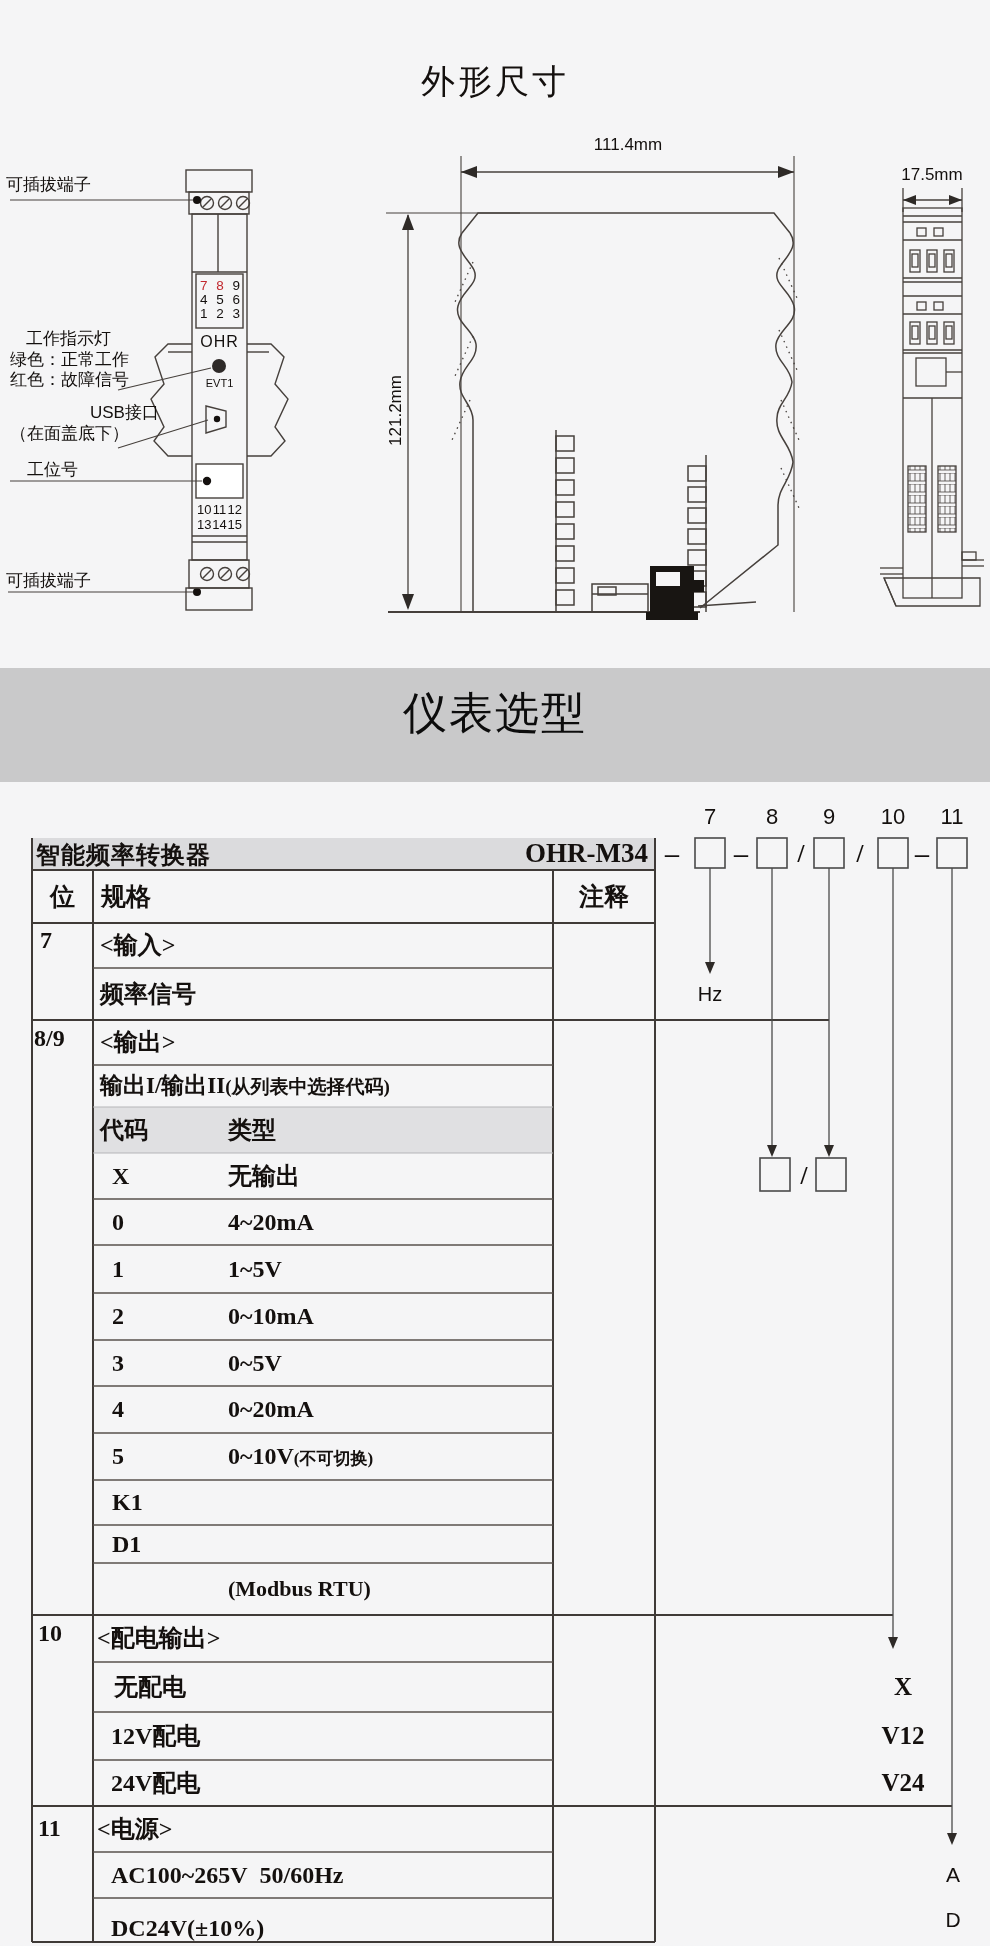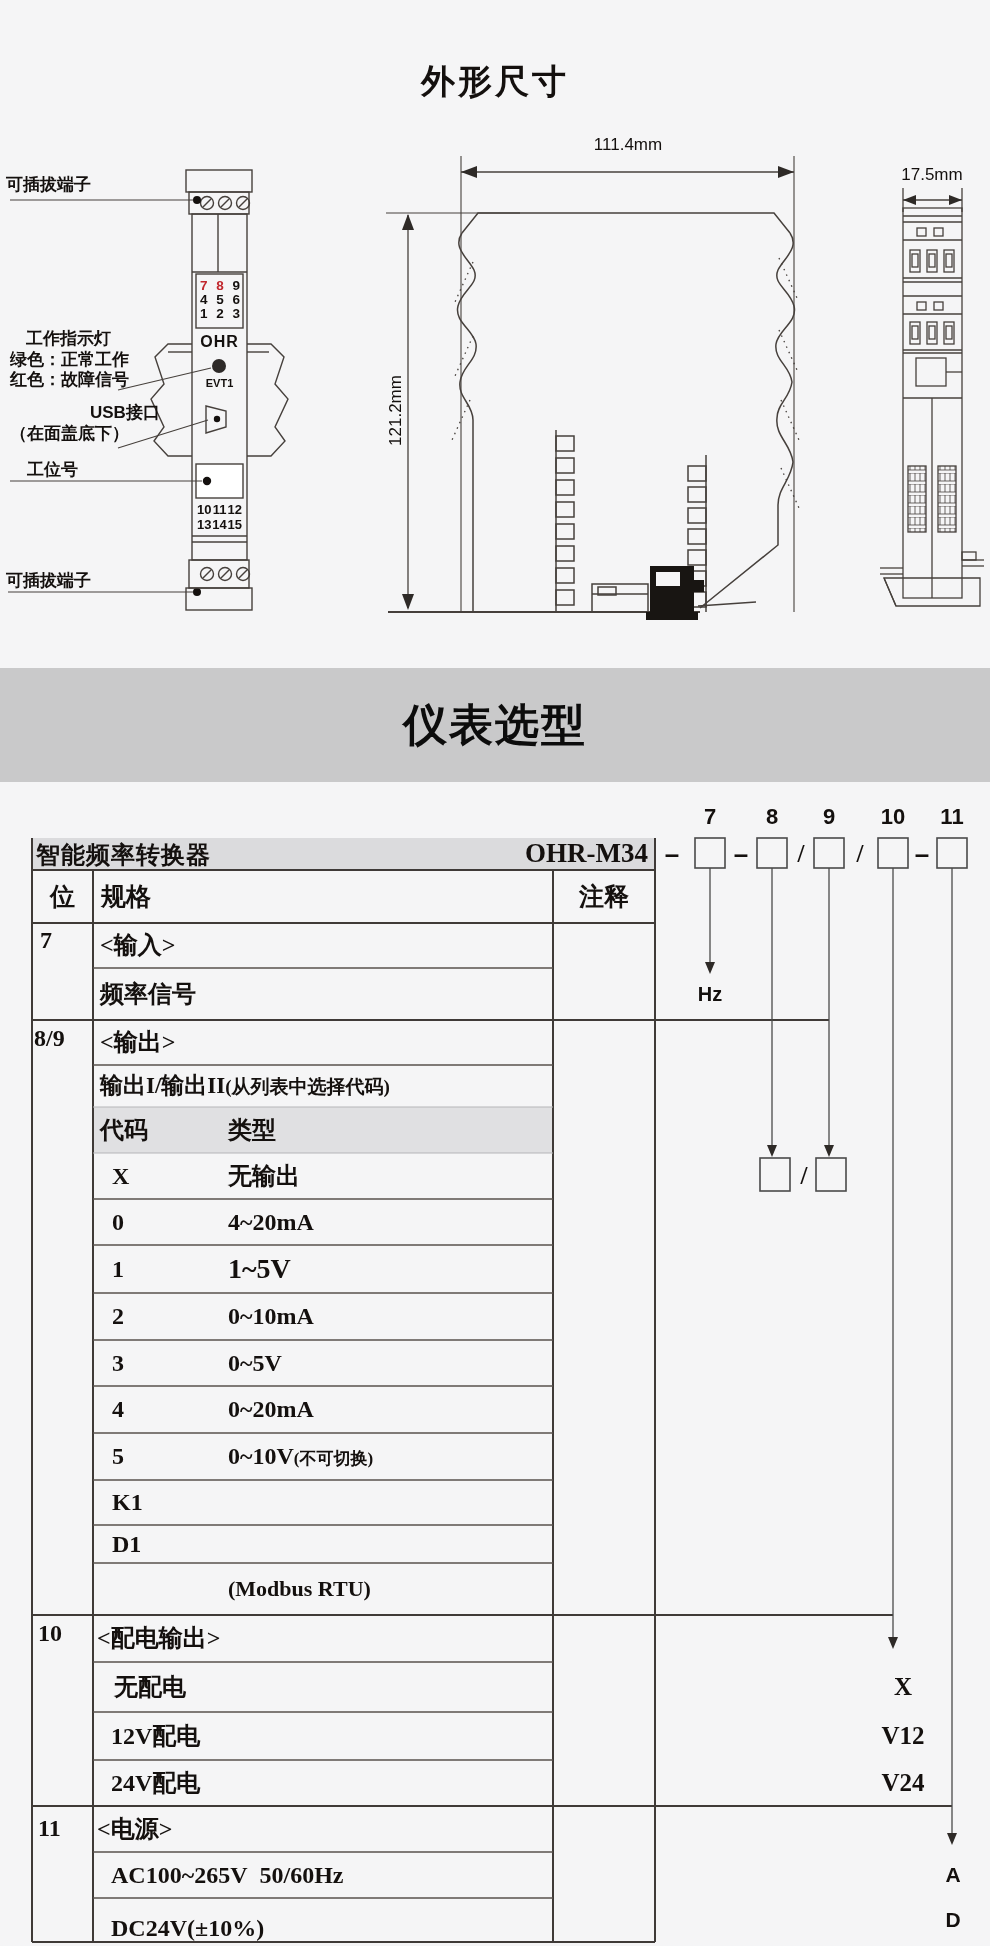--- a/index.html
+++ b/index.html
@@ -1,27 +1,27 @@
 <!DOCTYPE html>
 <html><head>
 <meta charset="utf-8">
 <style>
   html,body{margin:0;padding:0;background:#e9e9e9}
   .page{position:relative;width:990px;height:1946px;background:#f5f5f6;overflow:hidden;
         font-family:"Liberation Serif","DejaVu Serif",serif;color:#14100e}
   .t{position:absolute;white-space:nowrap;line-height:1}
   .ser{font-family:"Liberation Serif","DejaVu Serif",serif;font-weight:700}
-  .san{font-family:"Liberation Sans","DejaVu Sans",sans-serif;font-weight:700}
+  .san{font-family:"Liberation Sans","DejaVu Sans",sans-serif;font-weight:400}
   .sanr{font-family:"Liberation Sans","DejaVu Sans",sans-serif;font-weight:400}
   .c{text-align:center}
   .red{color:#c1272d}
   .note{font-size:17px}
   .ngrid{display:flex;justify-content:space-between}
   .banner{position:absolute;left:0;top:668px;width:990px;height:114px;background:#c9c9ca;text-align:center}
-  .banner .bt{font-size:44px;letter-spacing:2px;padding-top:28px;color:#0c0c0c}
+  .banner .bt{font-size:44px;letter-spacing:2px;padding-top:16px;color:#0c0c0c}
   .banner .bs{font-size:19px;color:#2e2e2e;margin-top:1px}
   svg.gfx{position:absolute;left:0;top:0;pointer-events:none}
 </style>
 </head>
 <body>
 
 <div class="page">
 
   <svg class="gfx" width="990" height="1946" viewBox="0 0 990 1946">
 
@@ -325,21 +325,21 @@
     <span class="ser" style="font-size:23px">输出I/输出II</span><span class="ser" style="font-size:19px">(从列表中选择代码)</span>
   </div>
   <div class="t ser" style="left:100px;top:1107px;height:46px;line-height:46px;font-size:24px">代码</div>
   <div class="t ser" style="left:228px;top:1107px;height:46px;line-height:46px;font-size:24px">类型</div>
 
   <div class="t ser" style="left:112px;top:1153px;height:46px;line-height:46px;font-size:24px">X</div>
   <div class="t ser" style="left:228px;top:1153px;height:46px;line-height:46px;font-size:24px">无输出</div>
   <div class="t ser" style="left:112px;top:1199px;height:46px;line-height:46px;font-size:24px">0</div>
   <div class="t ser" style="left:228px;top:1199px;height:61px;line-height:46px;font-size:24px">4~20mA</div>
   <div class="t ser" style="left:112px;top:1245px;height:48px;line-height:48px;font-size:24px">1</div>
-  <div class="t ser" style="left:228px;top:1245px;height:60px;line-height:48px;font-size:28px">1~5V</div>
+  <div class="t ser" style="left:228px;top:1245px;height:60px;line-height:48px;font-size:24px">1~5V</div>
   <div class="t ser" style="left:112px;top:1293px;height:47px;line-height:47px;font-size:24px">2</div>
   <div class="t ser" style="left:228px;top:1293px;height:47px;line-height:47px;font-size:24px">0~10mA</div>
   <div class="t ser" style="left:112px;top:1340px;height:46px;line-height:46px;font-size:24px">3</div>
   <div class="t ser" style="left:228px;top:1340px;height:46px;line-height:46px;font-size:24px">0~5V</div>
   <div class="t ser" style="left:112px;top:1386px;height:47px;line-height:47px;font-size:24px">4</div>
   <div class="t ser" style="left:228px;top:1386px;height:47px;line-height:47px;font-size:24px">0~20mA</div>
   <div class="t ser" style="left:112px;top:1433px;height:47px;line-height:47px;font-size:24px">5</div>
   <div class="t" style="left:228px;top:1433px;height:47px;line-height:47px">
     <span class="ser" style="font-size:24px">0~10V</span><span class="ser note">(不可切换)</span>
   </div>

